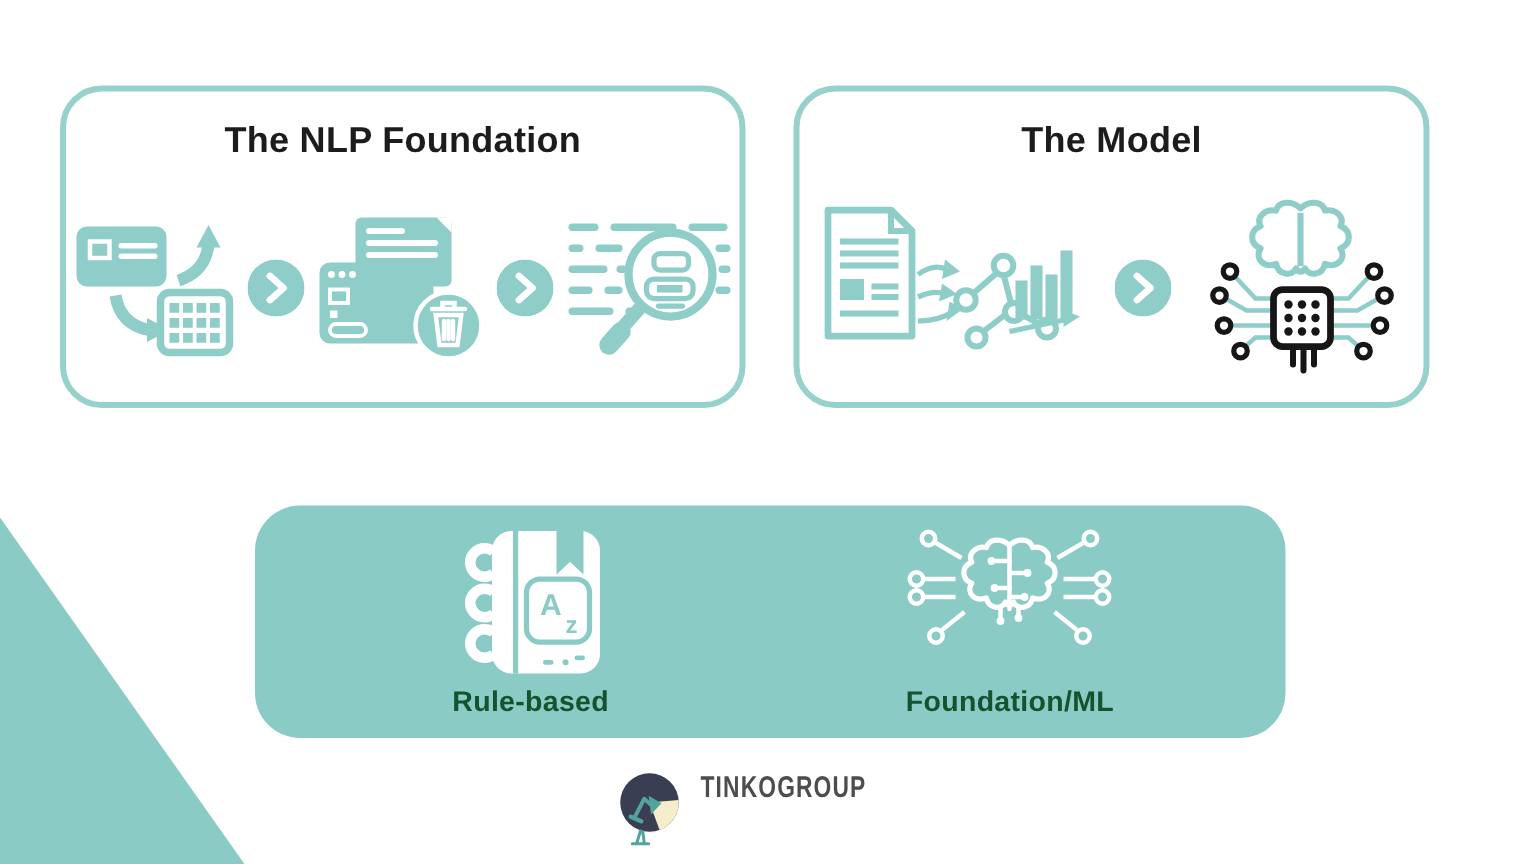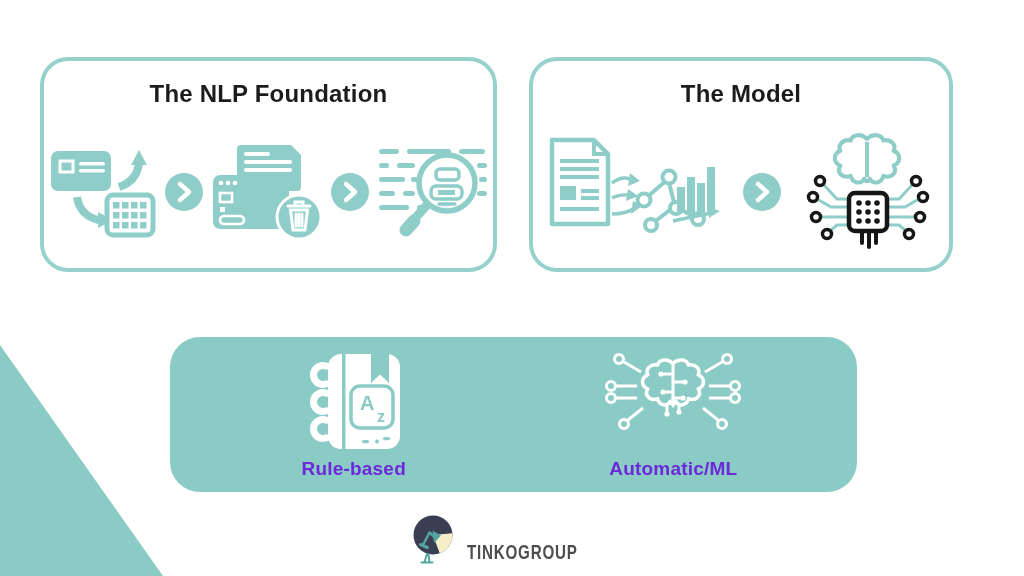--- a/index.html
+++ b/index.html
@@ -36,30 +36,30 @@
     position:absolute;left:170px;top:337px;width:687px;height:155px;
     background:var(--band);border-radius:30px;
     display:flex;align-items:stretch;justify-content:space-between;
     padding:10px 24px 12px 24px;
   }
   .approach{
     flex:1 1 0;display:flex;flex-direction:column;align-items:center;justify-content:flex-end;
   }
   .approach .art{flex:1;display:flex;align-items:center;justify-content:center;}
   .approach-label{
-    color:#6d28d9;font-size:19px;font-weight:bold;margin-top:2px;letter-spacing:0.2px;
+    color:#14532d;font-size:19px;font-weight:bold;margin-top:2px;letter-spacing:0.2px;
   }
   .corner-triangle{
     position:absolute;left:0;top:345px;width:163px;height:231px;
     background:var(--band);
     clip-path:polygon(0 0,100% 100%,0 100%);
   }
   .footer{
     position:absolute;left:0;right:0;top:514px;height:50px;
-    display:flex;align-items:flex-end;justify-content:center;gap:9px;
+    display:flex;align-items:flex-start;justify-content:center;gap:9px;
   }
   .brand{
     font-size:20px;font-weight:600;color:#4D4D4D;letter-spacing:1px;
     transform:scaleX(0.76);transform-origin:left center;white-space:nowrap;
   }
   svg{display:block;}
 </style>
 </head>
 <body>
 
@@ -327,21 +327,21 @@
             <circle cx="10" cy="36" r="4.5"></circle>
             <circle cx="10" cy="48" r="4.5"></circle>
             <circle cx="23" cy="74" r="4.5"></circle>
           <circle cx="126" cy="9" r="4.5"></circle>
             <circle cx="134" cy="36" r="4.5"></circle>
             <circle cx="134" cy="48" r="4.5"></circle>
             <circle cx="121" cy="74" r="4.5"></circle>
         </g>
       </svg>
     </div>
-    <div class="approach-label">Automatic/ML</div>
+    <div class="approach-label">Foundation/ML</div>
   </div>
 
 
 </div>
 
 <div class="corner-triangle"></div>
 
 <div class="footer">
   <svg width="46" height="50" viewBox="0 0 46 50">
     <circle cx="21" cy="21" r="19.5" fill="#3A3E52"></circle>

